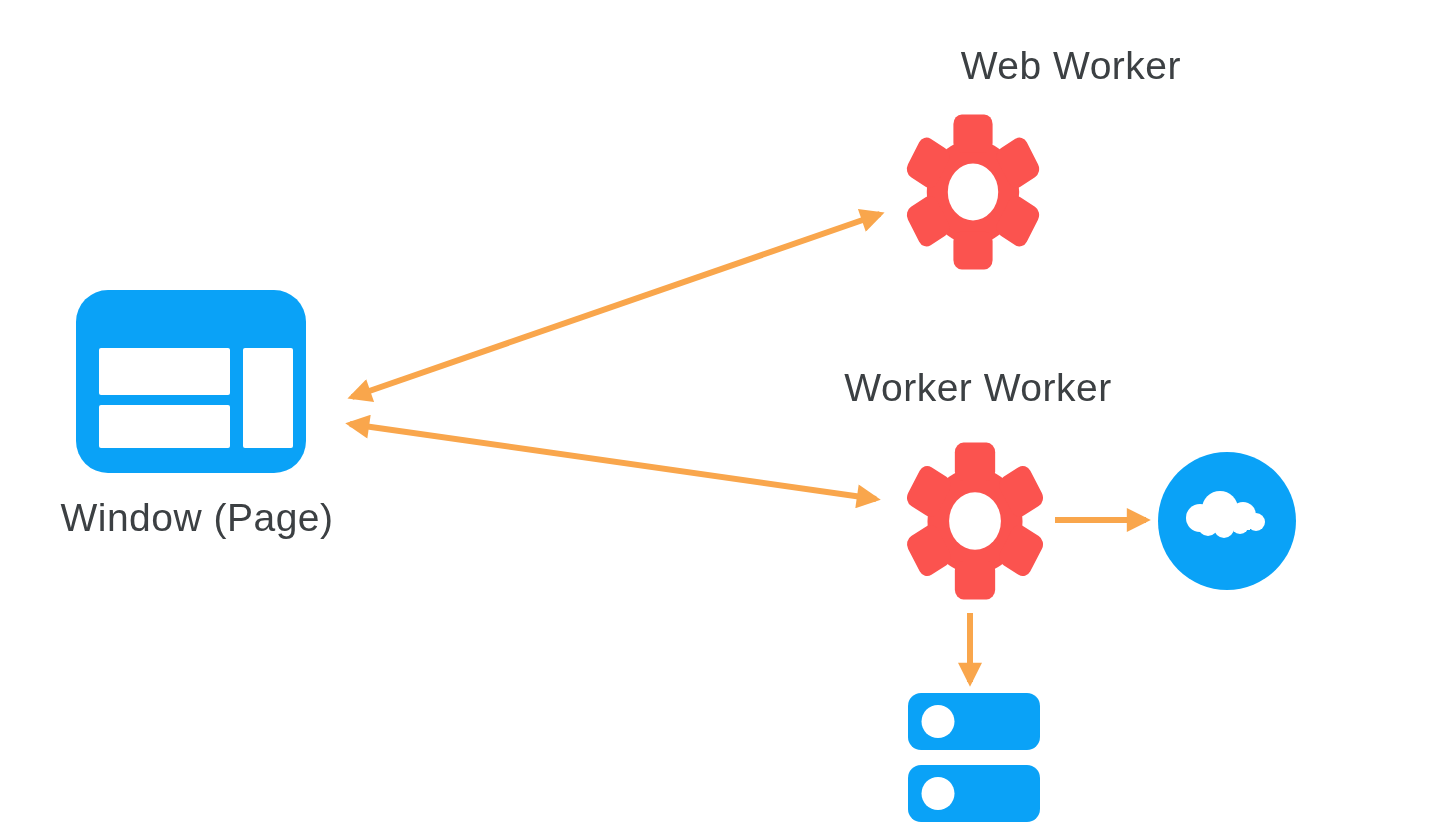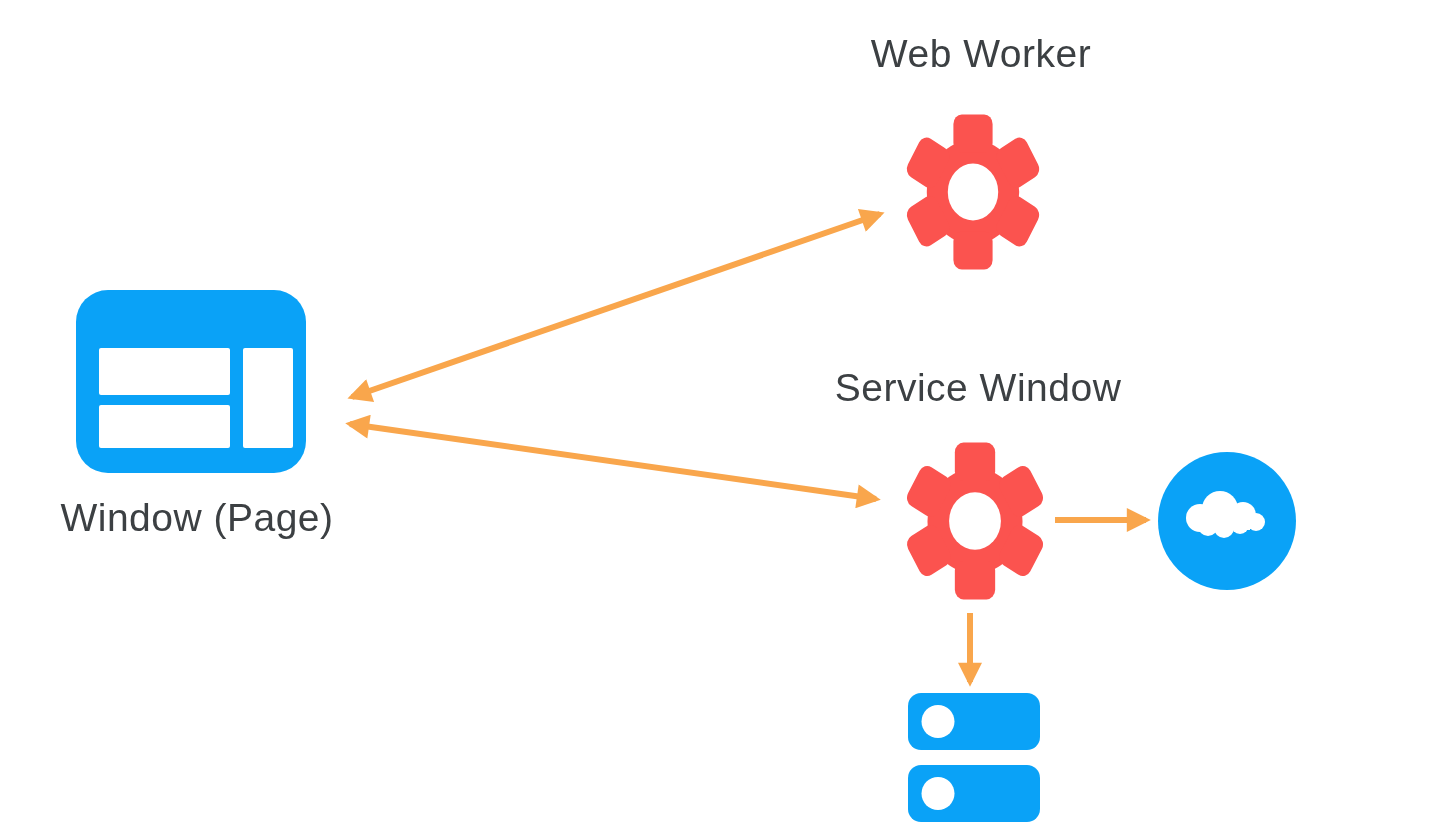--- a/index.html
+++ b/index.html
@@ -53,21 +53,21 @@
       <marker id="ah" viewBox="0 0 10 10" refX="8" refY="5" markerWidth="5" markerHeight="4" orient="auto-start-reverse">
         <path d="M0 0 L10 5 L0 10 z" class="arrowhead-fill"></path>
       </marker>
     </defs>
     <line class="edge" x1="352" y1="397" x2="880" y2="214" marker-start="url(#ah)" marker-end="url(#ah)"></line>
     <line class="edge" x1="350" y1="424" x2="876" y2="499" marker-start="url(#ah)" marker-end="url(#ah)"></line>
     <line class="edge" x1="1055" y1="520" x2="1146" y2="520" marker-end="url(#ah)"></line>
     <line class="edge" x1="970" y1="613" x2="970" y2="682" marker-end="url(#ah)"></line>
   </svg>
 
-  <div class="node-label" style="left:781px; top:32px;">Web Worker</div>
+  <div class="node-label" style="left:781px; top:44px;text-align:right;">Web Worker</div>
 
   <div class="icon-box" style="left:903px; top:113px; width:140px; height:158px;">
     <svg viewBox="0 0 100 100" preserveAspectRatio="none">
       <g class="fill-red">
         <circle cx="50" cy="50" r="33"></circle>
         <rect x="36" y="1" width="28" height="24" rx="6"></rect>
         <rect x="36" y="1" width="28" height="24" rx="6" transform="rotate(60 50 50)"></rect>
         <rect x="36" y="1" width="28" height="24" rx="6" transform="rotate(120 50 50)"></rect>
         <rect x="36" y="1" width="28" height="24" rx="6" transform="rotate(180 50 50)"></rect>
         <rect x="36" y="1" width="28" height="24" rx="6" transform="rotate(240 50 50)"></rect>
@@ -81,21 +81,21 @@
     <svg viewBox="0 0 230 183" preserveAspectRatio="none">
       <rect x="0" y="0" width="230" height="183" rx="32" class="fill-blue"></rect>
       <rect x="23" y="58" width="131" height="47" rx="2" class="fill-white"></rect>
       <rect x="23" y="115" width="131" height="43" rx="2" class="fill-white"></rect>
       <rect x="167" y="58" width="50" height="100" rx="2" class="fill-white"></rect>
     </svg>
   </div>
 
   <div class="node-label" style="left:-3px; top:496px;">Window (Page)</div>
 
-  <div class="node-label" style="left:778px; top:366px;">Service Window</div>
+  <div class="node-label" style="left:778px; top:366px;">Worker Worker</div>
 
   <div class="icon-box" style="left:903px; top:441px; width:144px; height:160px;">
     <svg viewBox="0 0 100 100" preserveAspectRatio="none">
       <g class="fill-red">
         <circle cx="50" cy="50" r="33"></circle>
         <rect x="36" y="1" width="28" height="24" rx="6"></rect>
         <rect x="36" y="1" width="28" height="24" rx="6" transform="rotate(60 50 50)"></rect>
         <rect x="36" y="1" width="28" height="24" rx="6" transform="rotate(120 50 50)"></rect>
         <rect x="36" y="1" width="28" height="24" rx="6" transform="rotate(180 50 50)"></rect>
         <rect x="36" y="1" width="28" height="24" rx="6" transform="rotate(240 50 50)"></rect>

